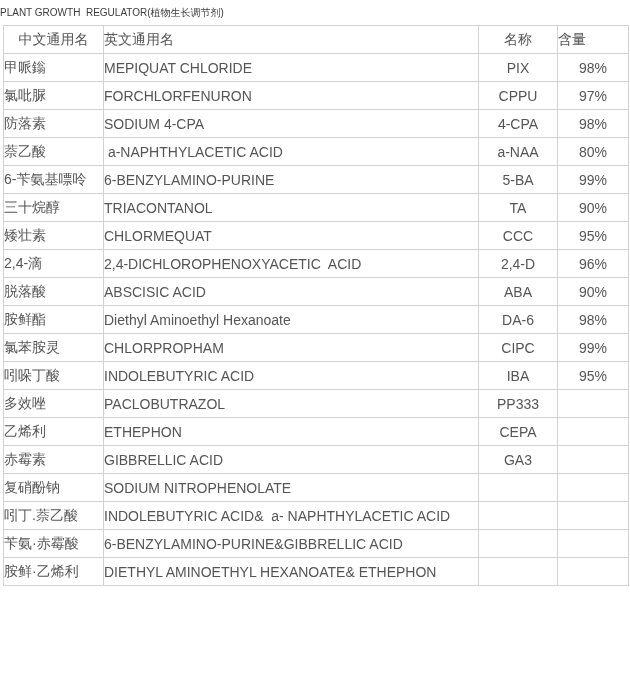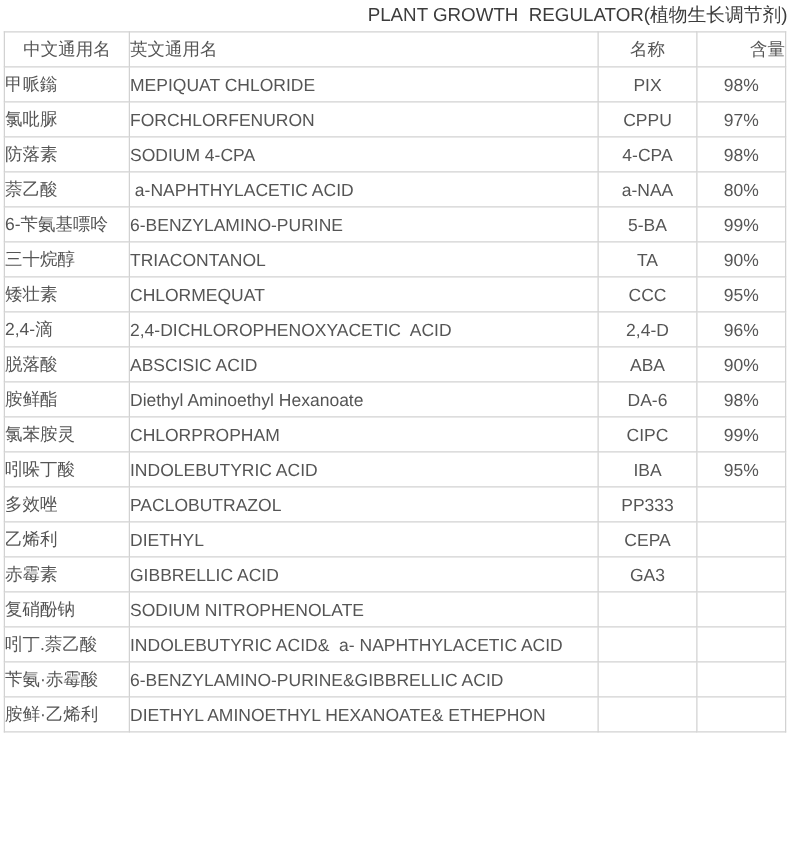--- a/index.html
+++ b/index.html
@@ -12,22 +12,22 @@
     width: 630px;
     height: 692px;
     background: #ffffff;
     overflow: hidden;
     position: relative;
   }
   .title {
     padding-top: 2px;
     height: 21px;
     line-height: 21px;
-    text-align: right;
-    font-size: 15px;
+    text-align: left;
+    font-size: 10px;
     color: #3c3c3c;
     white-space: pre;
   }
   table.reg {
     border-collapse: collapse;
     table-layout: fixed;
     margin-left: 3px;
     margin-top: 2px;
     width: 625px;
   }
@@ -42,21 +42,21 @@
     overflow: hidden;
     vertical-align: middle;
   }
   .c-cn  { text-align: left; padding-left: 10px; }
   .c-en  { text-align: left; padding-left: 11px; }
   .c-ab  { text-align: center; padding-right: 16px; }
   .c-pc  { text-align: center; padding-right: 9px; }
   th.h-cn { text-align: center; padding-left: 10px; margin-left: 32px; }
   th.h-en { text-align: left; padding-left: 81px; }
   th.h-ab { text-align: center; padding-right: 16px; }
-  th.h-pc { text-align: right; padding-right: 9px; }
+  th.h-pc { text-align: left; padding-right: 9px; }
 </style>
 </head>
 <body>
 
 <div class="page">
   <div class="title">PLANT GROWTH  REGULATOR(植物生长调节剂)</div>
 
   <table class="reg">
     <colgroup>
       <col style="width:100px">
@@ -146,21 +146,21 @@
         <td class="c-pc">95%</td>
       </tr>
       <tr>
         <td class="c-cn">多效唑</td>
         <td class="c-en">PACLOBUTRAZOL</td>
         <td class="c-ab">PP333</td>
         <td class="c-pc"></td>
       </tr>
       <tr>
         <td class="c-cn">乙烯利</td>
-        <td class="c-en">DIETHYL</td>
+        <td class="c-en">ETHEPHON</td>
         <td class="c-ab">CEPA</td>
         <td class="c-pc"></td>
       </tr>
       <tr>
         <td class="c-cn">赤霉素</td>
         <td class="c-en">GIBBRELLIC ACID</td>
         <td class="c-ab">GA3</td>
         <td class="c-pc"></td>
       </tr>
       <tr>

